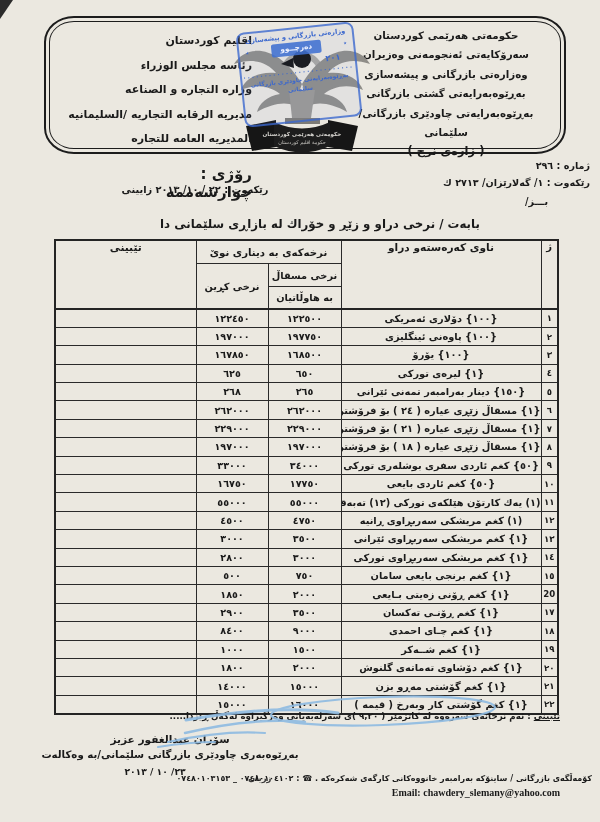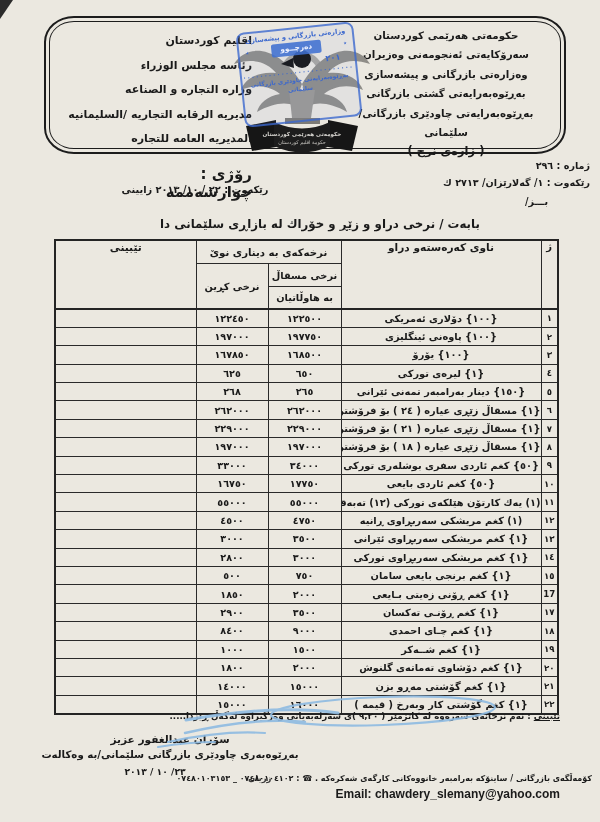--- a/index.html
+++ b/index.html
@@ -59,21 +59,21 @@
   td.c-name{font-size:9.8px;text-align:center;font-weight:700;margin-left:24px;}
   td.c-num{font-size:9.6px;text-align:center;font-weight:700;letter-spacing:.5px;}
   td.c-note{background:transparent;}
   
   .footnote{right:40px;top:711px;font-size:8.7px;font-weight:700;}
   .footnote .lbl{text-decoration:underline;}
   .sig-name{left:100px;top:733px;width:140px;text-align:center;font-size:10.6px;font-weight:700;}
   .sig-title{left:30px;top:749px;width:280px;text-align:center;font-size:10.2px;font-weight:700;}
   .sig-date{left:100px;top:766px;width:110px;text-align:center;font-size:9.2px;font-weight:700;}
   .f-contact{right:8px;top:774px;font-size:8px;font-weight:700;}
-  .f-email{right:40px;top:787px;font-size:12px;font-weight:700;font-family:Liberation Sans, sans-serif;direction:ltr;}
+  .f-email{right:40px;top:787px;font-size:10px;font-weight:700;font-family:Liberation Serif, serif;direction:ltr;}
   .f-hand{left:248px;top:773px;font-size:8.5px;font-weight:700;opacity:.85;}
   .pen{left:0;top:0;width:600px;height:822px;z-index:6;pointer-events:none;}
   .corner{left:0;top:0;z-index:4;}
 </style>
 </head>
 <body>
 
 <div class="page">
 
   <svg class="abs corner" width="22" height="24">
@@ -257,21 +257,21 @@
           <td class="c-note"></td>
         </tr>
         <tr>
           <td class="c-no">١٥</td>
           <td class="c-name">{١} كغم برنجى بايعى سامان</td>
           <td class="c-num">٧٥٠</td>
           <td class="c-num">٥٠٠</td>
           <td class="c-note"></td>
         </tr>
         <tr>
-          <td class="c-no">17</td>
+          <td class="c-no">20</td>
           <td class="c-name">{١} كغم ڕۆنى زه‌يتى بـايعى</td>
           <td class="c-num">٢٠٠٠</td>
           <td class="c-num">١٨٥٠</td>
           <td class="c-note"></td>
         </tr>
         <tr>
           <td class="c-no">١٧</td>
           <td class="c-name">{١} كغم ڕۆنـى ته‌كسان</td>
           <td class="c-num">٣٥٠٠</td>
           <td class="c-num">٢٩٠٠</td>

